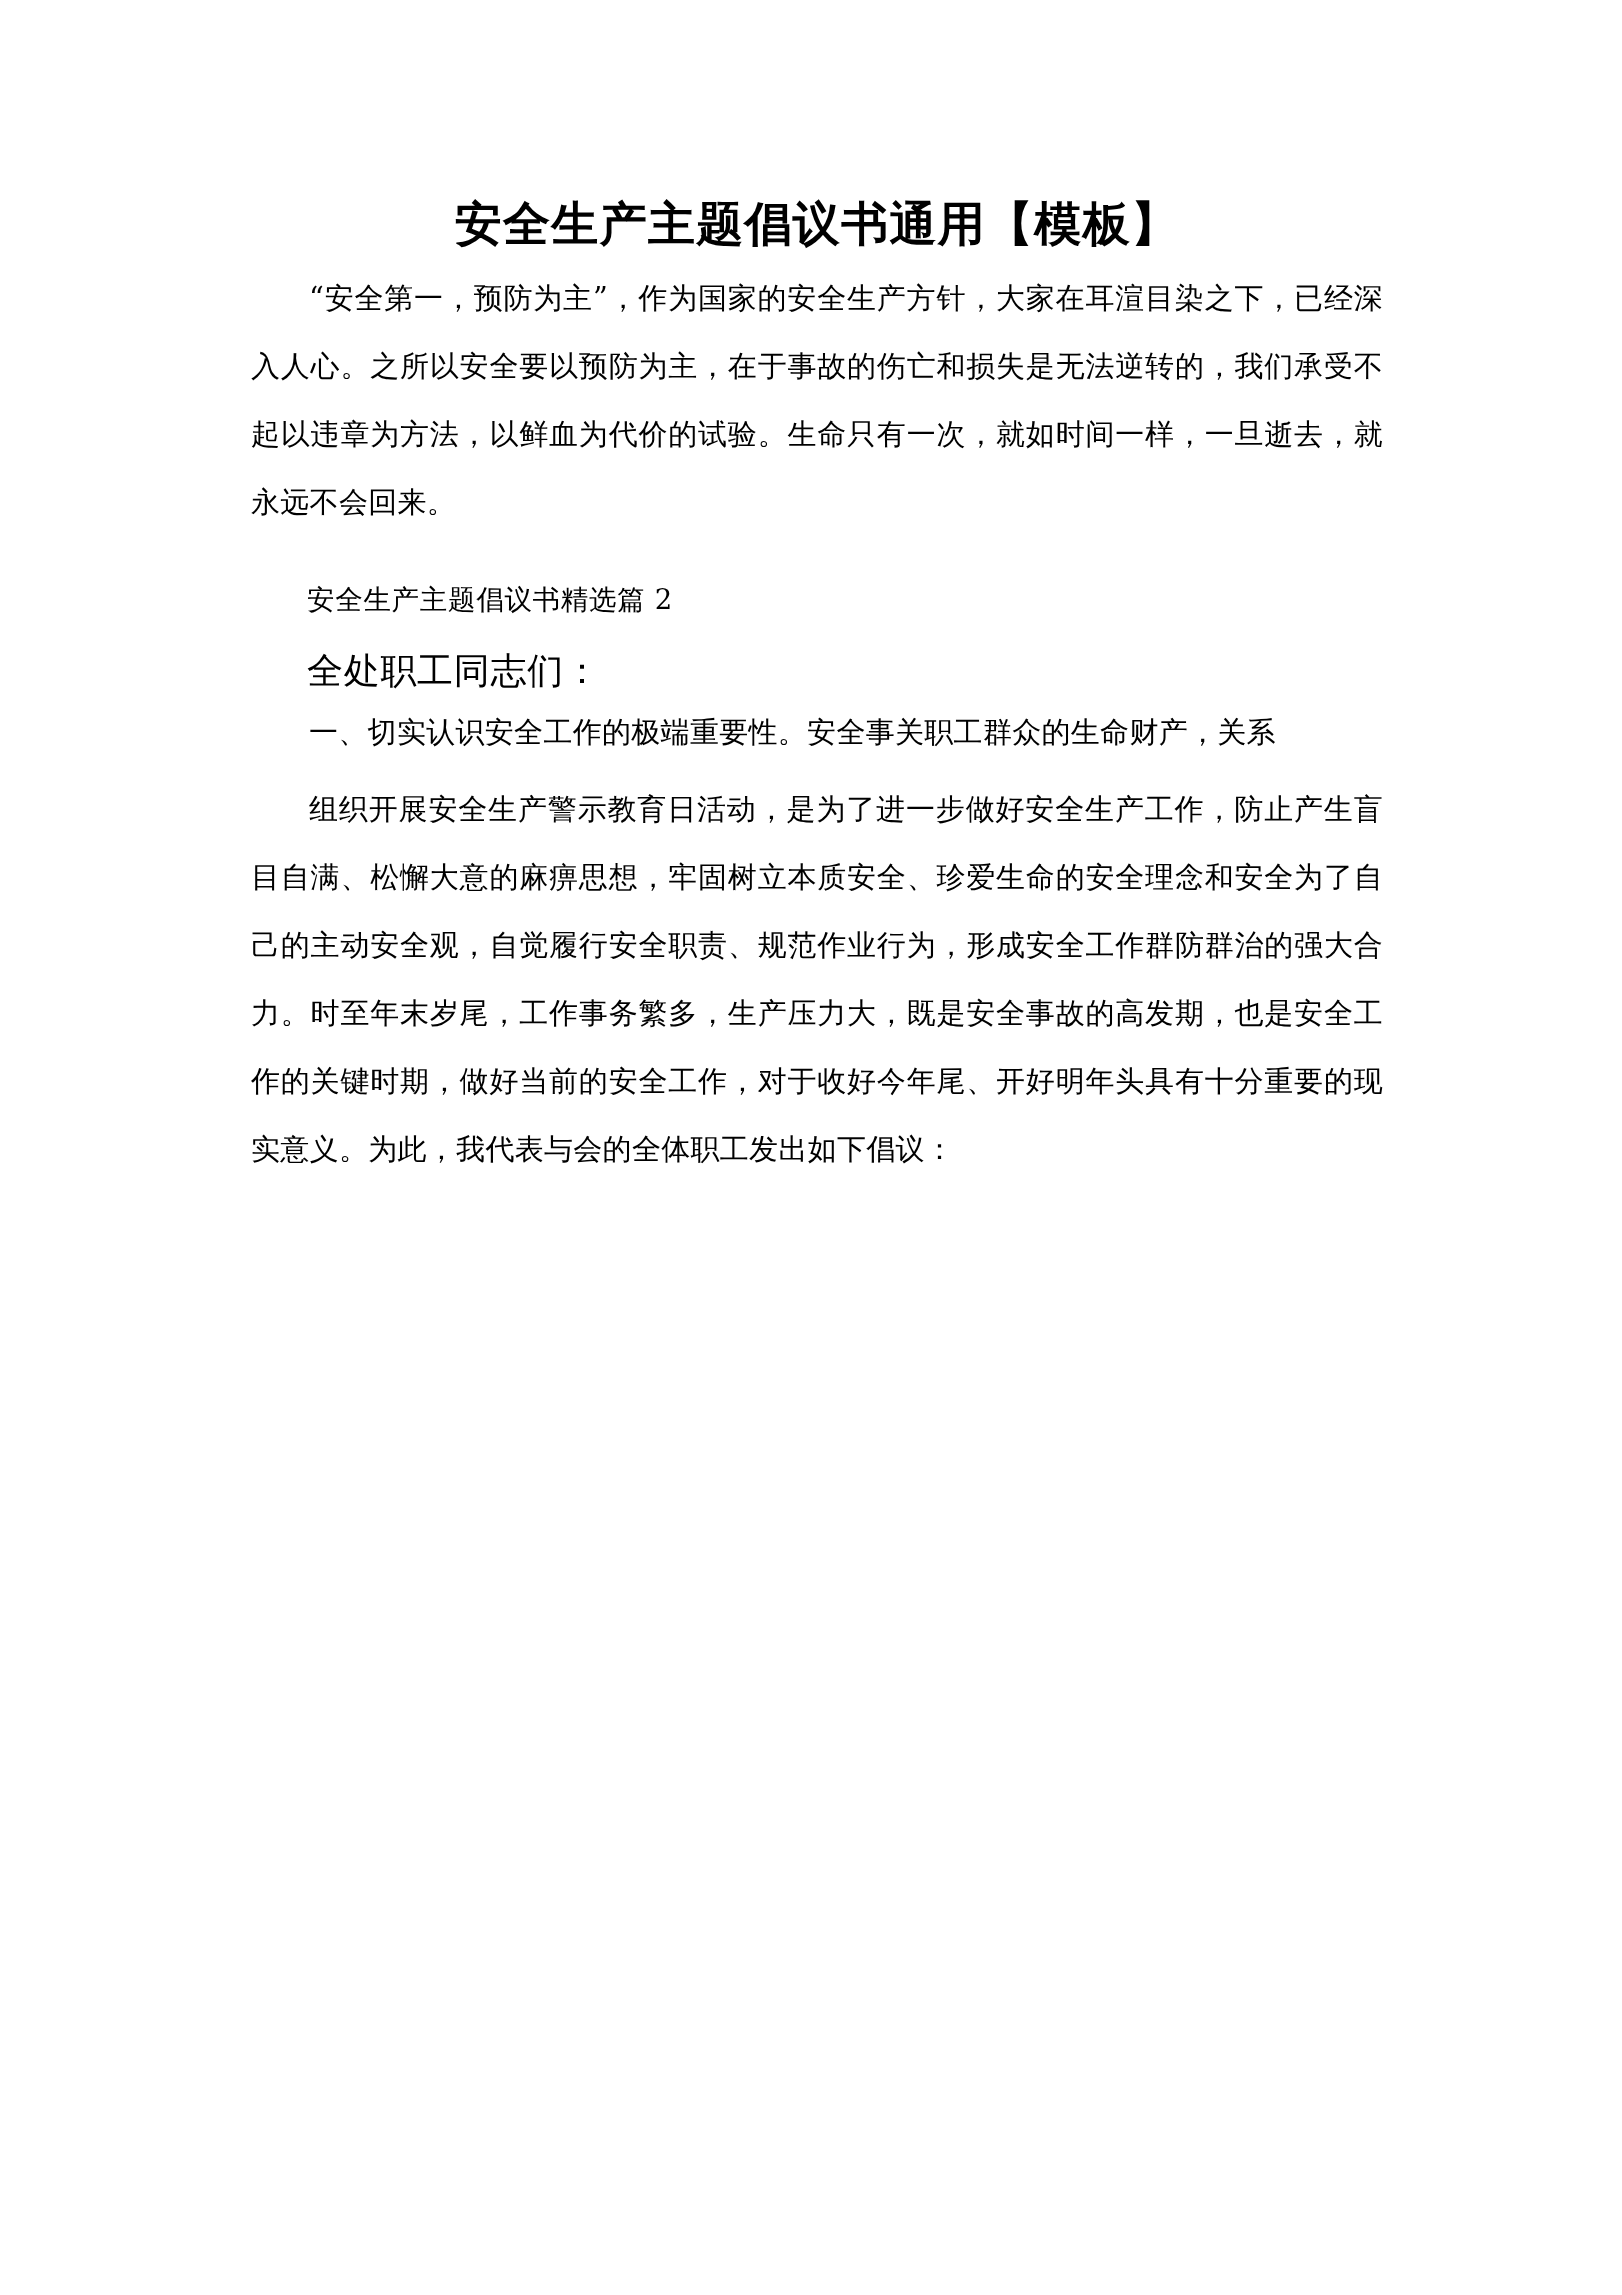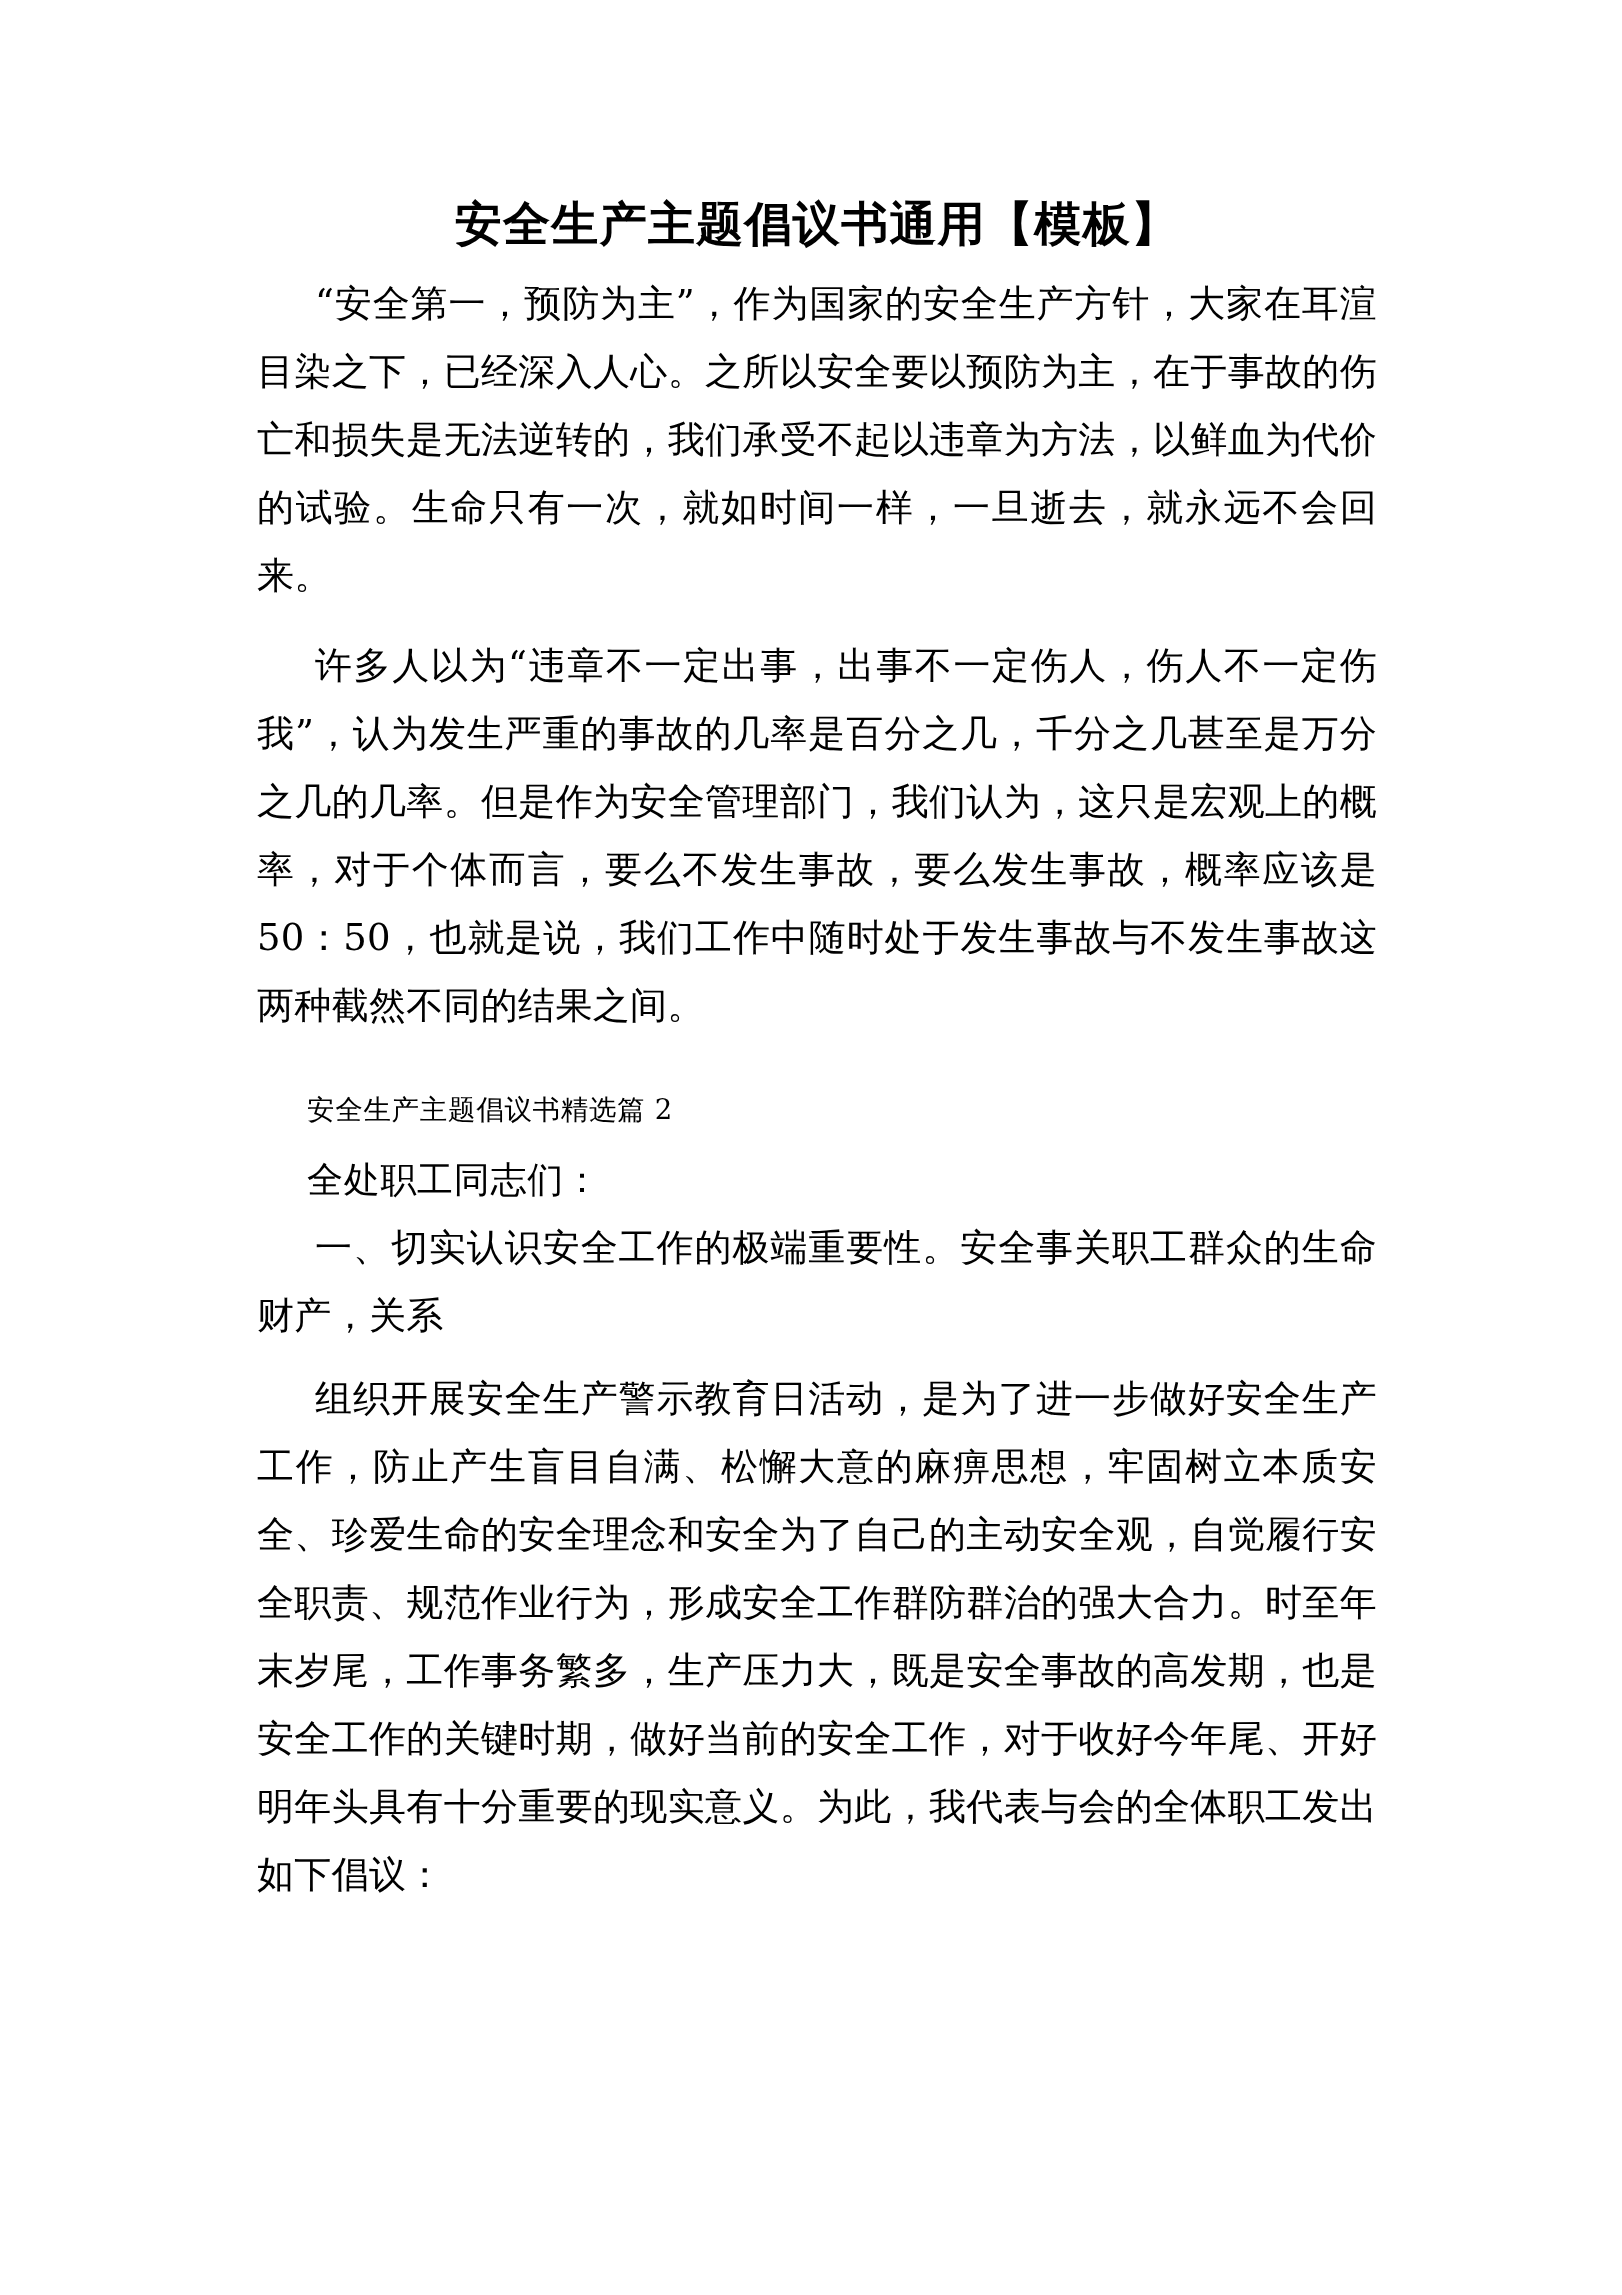--- a/index.html
+++ b/index.html
@@ -47,44 +47,43 @@
   .salutation {
     font-size: 36px;
     line-height: 1.0;
     margin: 0;
     padding-top: 39px;
     text-indent: 56px;
     letter-spacing: 0.7px;
     white-space: nowrap;
   }
   .para {
-    font-size: 37px;
+    font-size: 29px;
     line-height: 68px;
-    margin: 6px;
+    margin: 0;
     padding-top: 15.7px;
     text-indent: 58px;
     text-align: justify;
     text-justify: inter-ideograph;
     letter-spacing: 0.3px;
   }
   .para.tight { padding-top: 9.2px; }
   .para.first { padding-top: 11.8px; }
 </style>
 </head>
 <body>
 
 <div class="page">
   <div class="doc-body">
 
     <h1 class="doc-title">安全生产主题倡议书通用【模板】</h1>
 
 
     <p class="para first">“安全第一，预防为主”，作为国家的安全生产方针，大家在耳渲目染之下，已经深入人心。之所以安全要以预防为主，在于事故的伤亡和损失是无法逆转的，我们承受不起以违章为方法，以鲜血为代价的试验。生命只有一次，就如时间一样，一旦逝去，就永远不会回来。</p>
 
-    <p class="para">许多人以为“违章不一定出事，出事不一定伤人，伤人不一定伤我”，认为发生严重的事故的几率是百分之几，千分之几甚至是万分之几的几率。但是作为安全管理部门，我们认为，这只是宏观上的概率，对于个体而言，要么不发生事故，要么发生事故，概率应该是 50：50，也就是说，我们工作中随时处于发生事故与不发生事故这两种截然不同的结果之间。</p>
 
 
     <div class="section-heading">安全生产主题倡议书精选篇 2</div>
 
     <div class="salutation">全处职工同志们：</div>
 
     <p class="para tight">一、切实认识安全工作的极端重要性。安全事关职工群众的生命财产，关系</p>
 
     <p class="para tight">组织开展安全生产警示教育日活动，是为了进一步做好安全生产工作，防止产生盲目自满、松懈大意的麻痹思想，牢固树立本质安全、珍爱生命的安全理念和安全为了自己的主动安全观，自觉履行安全职责、规范作业行为，形成安全工作群防群治的强大合力。时至年末岁尾，工作事务繁多，生产压力大，既是安全事故的高发期，也是安全工作的关键时期，做好当前的安全工作，对于收好今年尾、开好明年头具有十分重要的现实意义。为此，我代表与会的全体职工发出如下倡议：</p>
 

